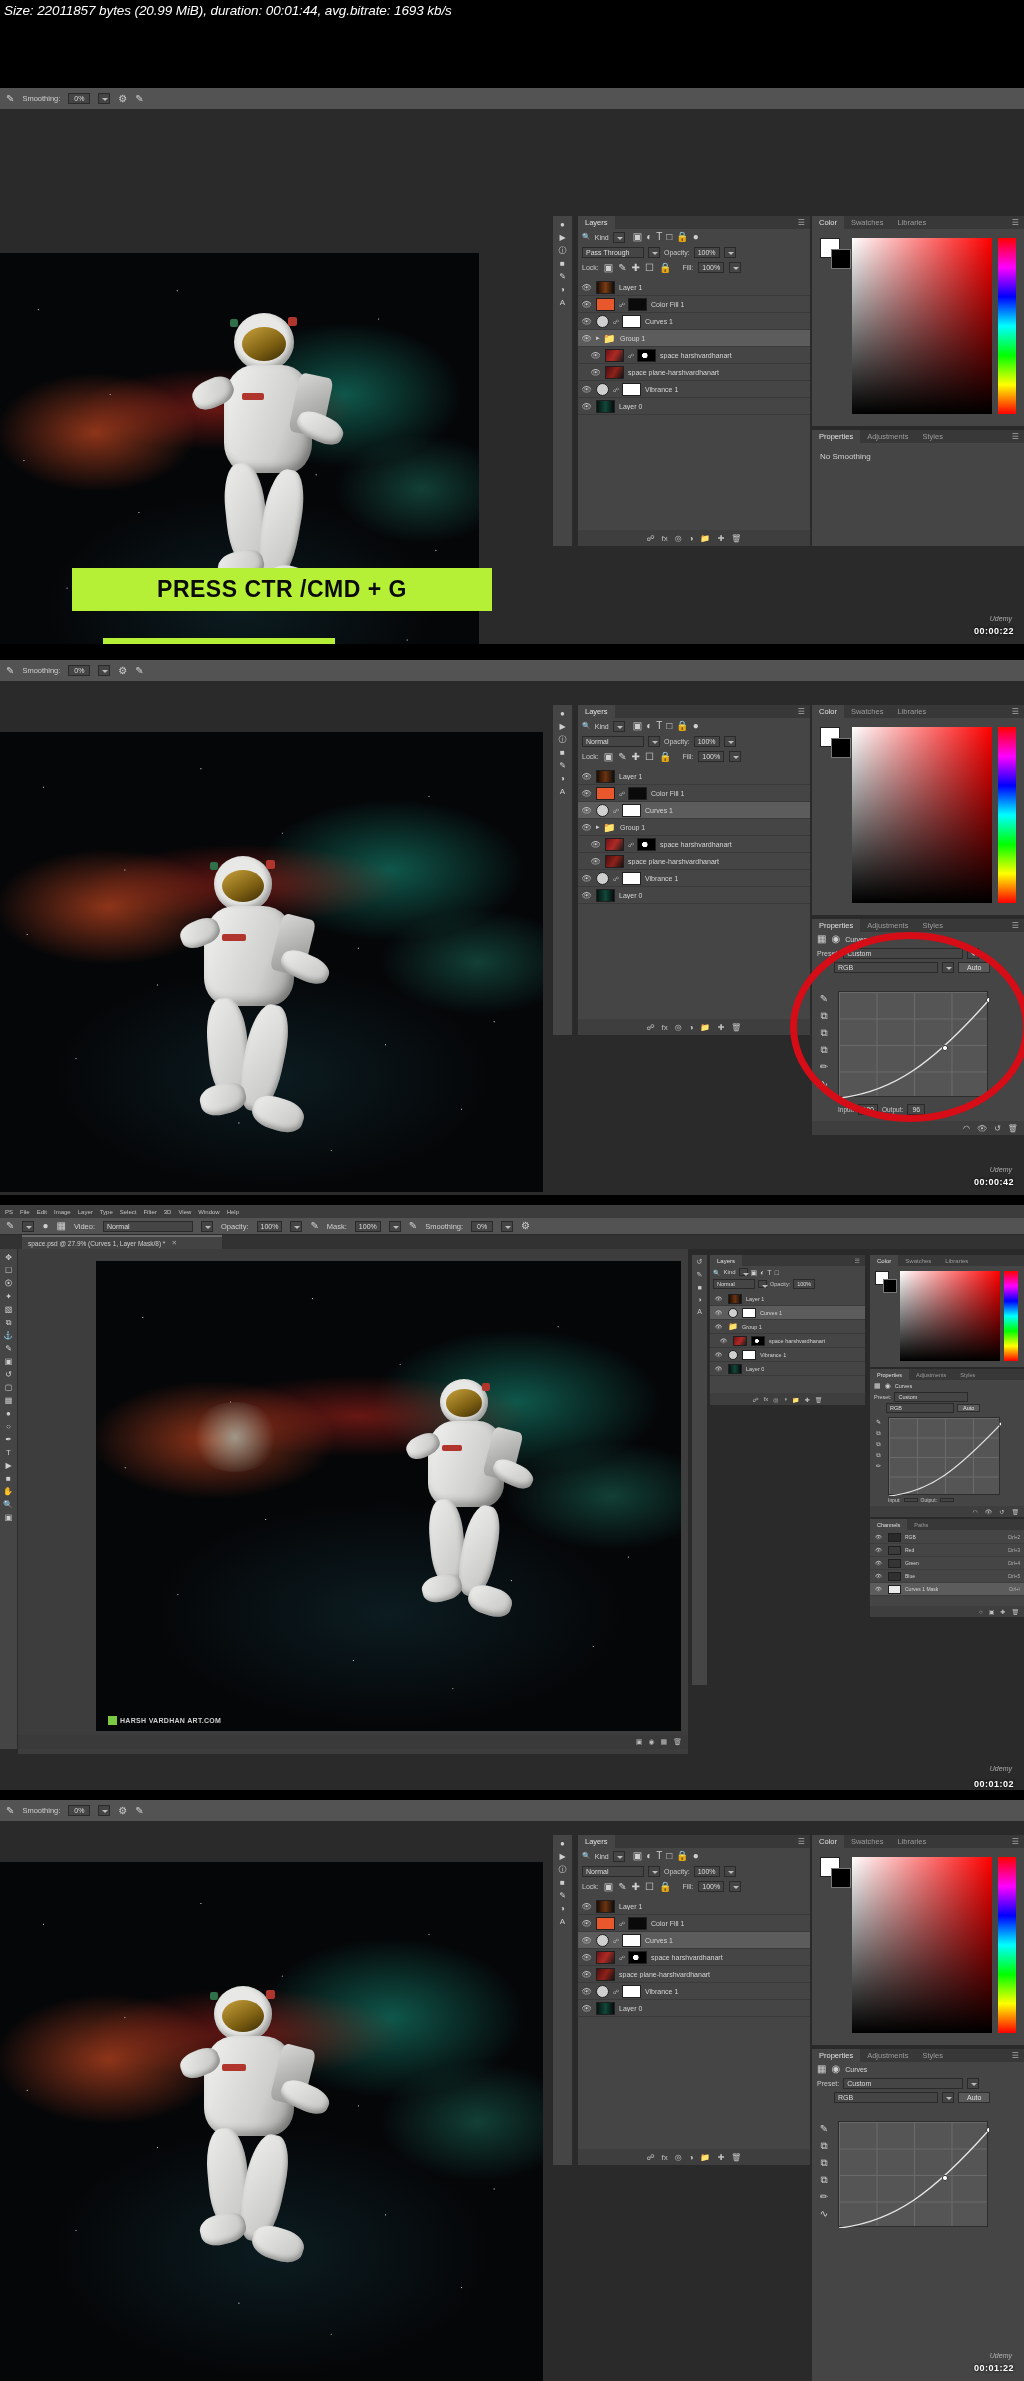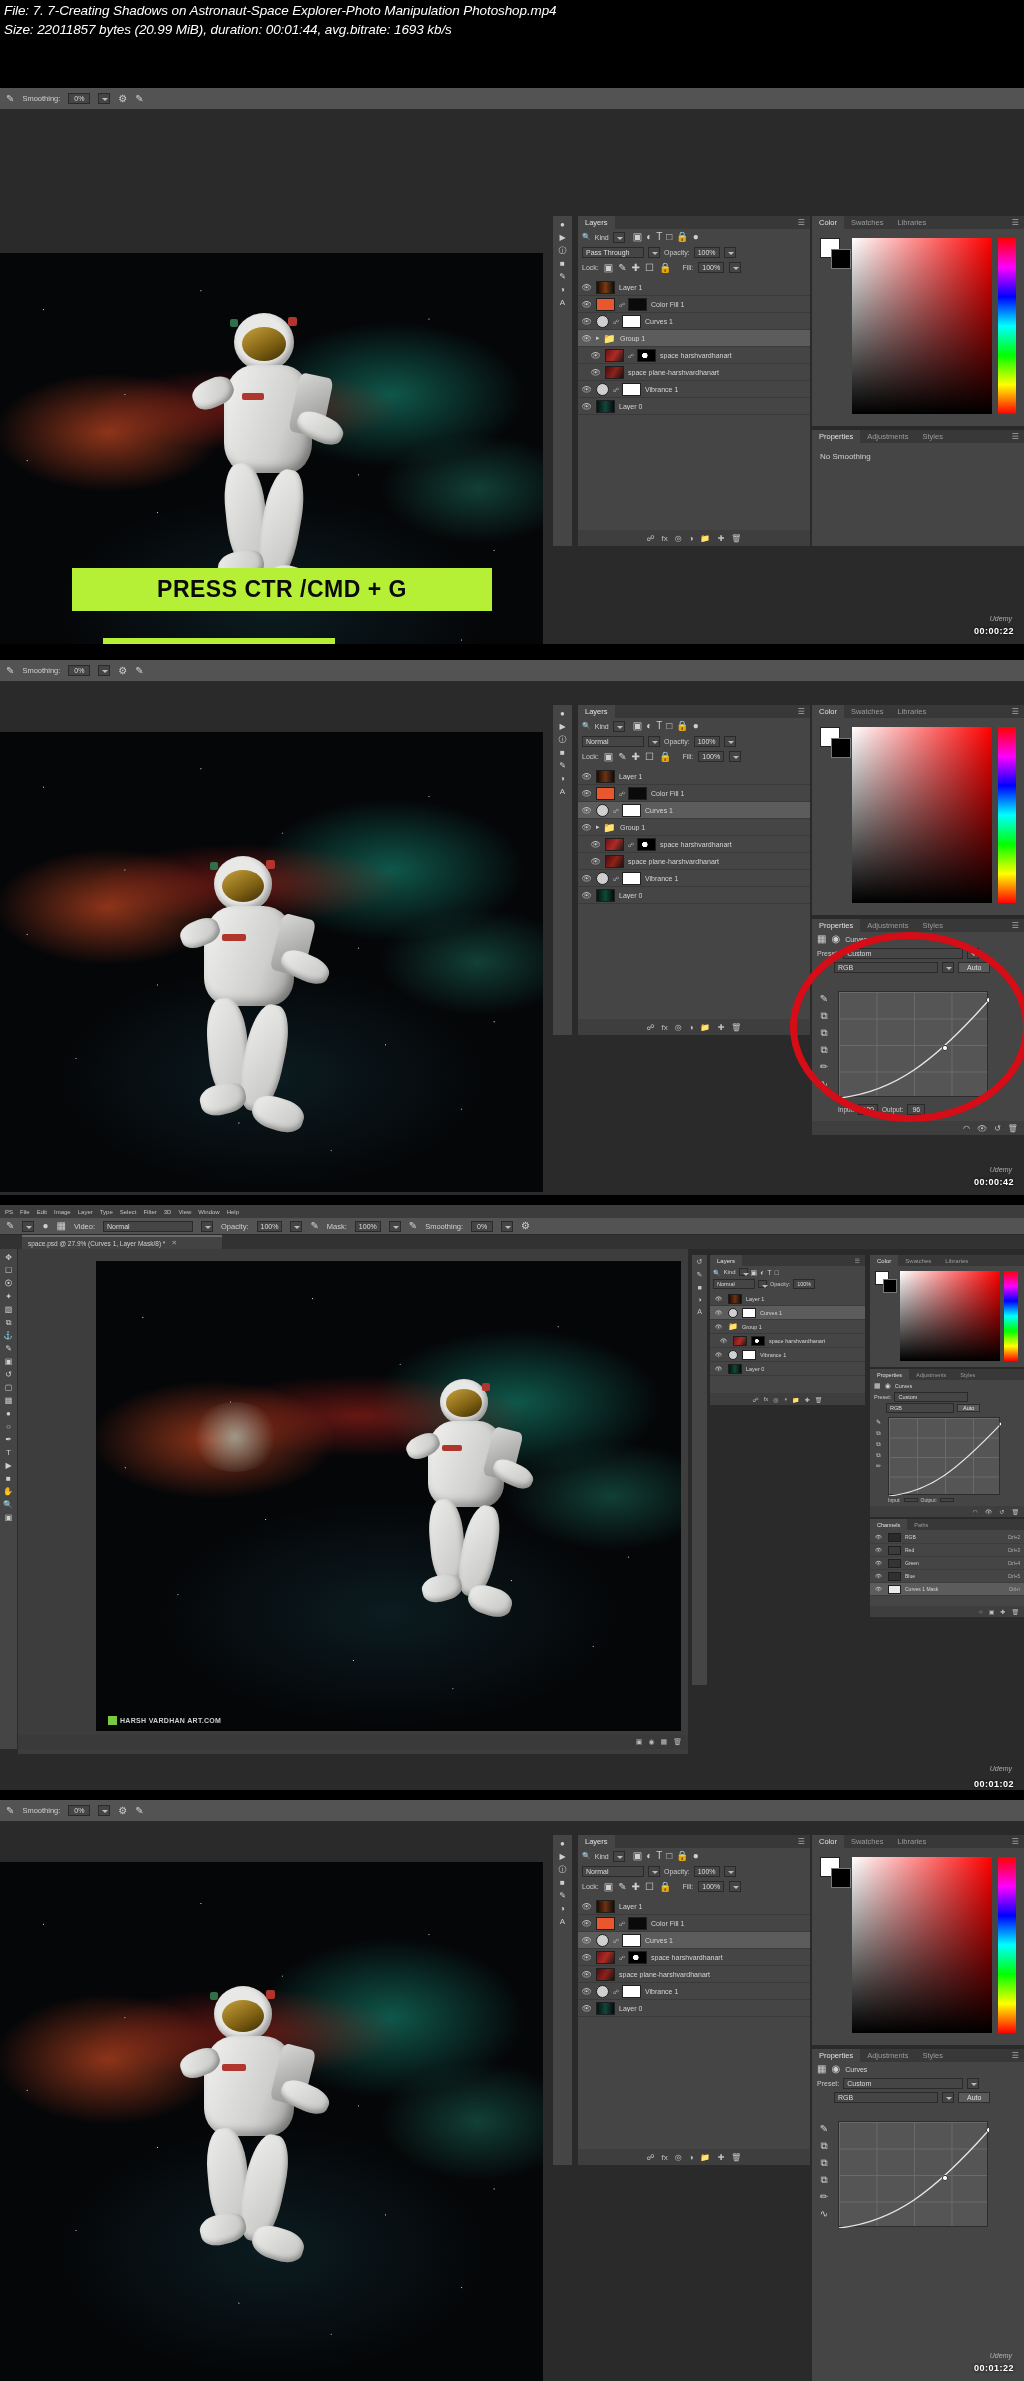--- a/index.html
+++ b/index.html
@@ -133,38 +133,37 @@
 
   .statusbar { position:absolute; background:#3a3a3a; display:flex; align-items:center; justify-content:flex-end; gap:6px; padding-right:6px; color:#bbb; font-size:7px;}
   .panelbtnrow { display:flex; align-items:center; justify-content:center; gap:7px; color:#c0c0c0; font-size:8px; }
   .chan-row { display:flex; align-items:center; height:13px; gap:4px; padding-left:3px; border-bottom:1px solid #3d3d3d;}
   .chan-row.sel { background:#5c5c5c; }
 </style>
 </head>
 <body>
 
 <div class="meta-header">
-  <div>File: 7. 7-Creating Shadows on Astronaut-Space Explorer-Photo Manipulation Photoshop.mp4</div>
   <div>Size: 22011857 bytes (20.99 MiB), duration: 00:01:44, avg.bitrate: 1693 kb/s</div>
 </div>
 
 <div class="frame" style="top:88px; height:556px; background:#2f2f2f;">
 
   <div class="optbar" style="width:1024px;">
     <span class="ic">✎</span>
     <span class="opt-lbl">Smoothing:</span>
     <span class="opt-field">0%</span>
     <span class="opt-dd"></span>
     <span class="ic">⚙</span>
     <span class="ic">✎</span>
   </div>
 
   <div style="position:absolute;left:0;top:22px;width:1024px;height:534px;background:#2a2a2a;"></div>
 
-  <div class="canvas-art" style="left:0;top:165px;width:543px;height:472px;">
+  <div class="canvas-art" style="left:0;top:165px;width:479px;height:472px;">
     <div class="stars"></div>
 
     <div class="astro" style="left:190px;top:30px;width:190px;height:420px;">
       <div class="helmet" style="left:44px;top:30px;width:60px;height:58px;"></div>
       <div class="visor" style="left:52px;top:44px;width:44px;height:34px;"></div>
       <div class="accent" style="left:98px;top:34px;width:9px;height:9px;"></div>
       <div class="accent g" style="left:40px;top:36px;width:8px;height:8px;"></div>
       <div class="torso" style="left:34px;top:82px;width:88px;height:108px;"></div>
       <div class="accent" style="left:52px;top:110px;width:22px;height:7px;"></div>
       <div class="pack" style="left:104px;top:92px;width:34px;height:60px; transform:rotate(12deg);"></div>

